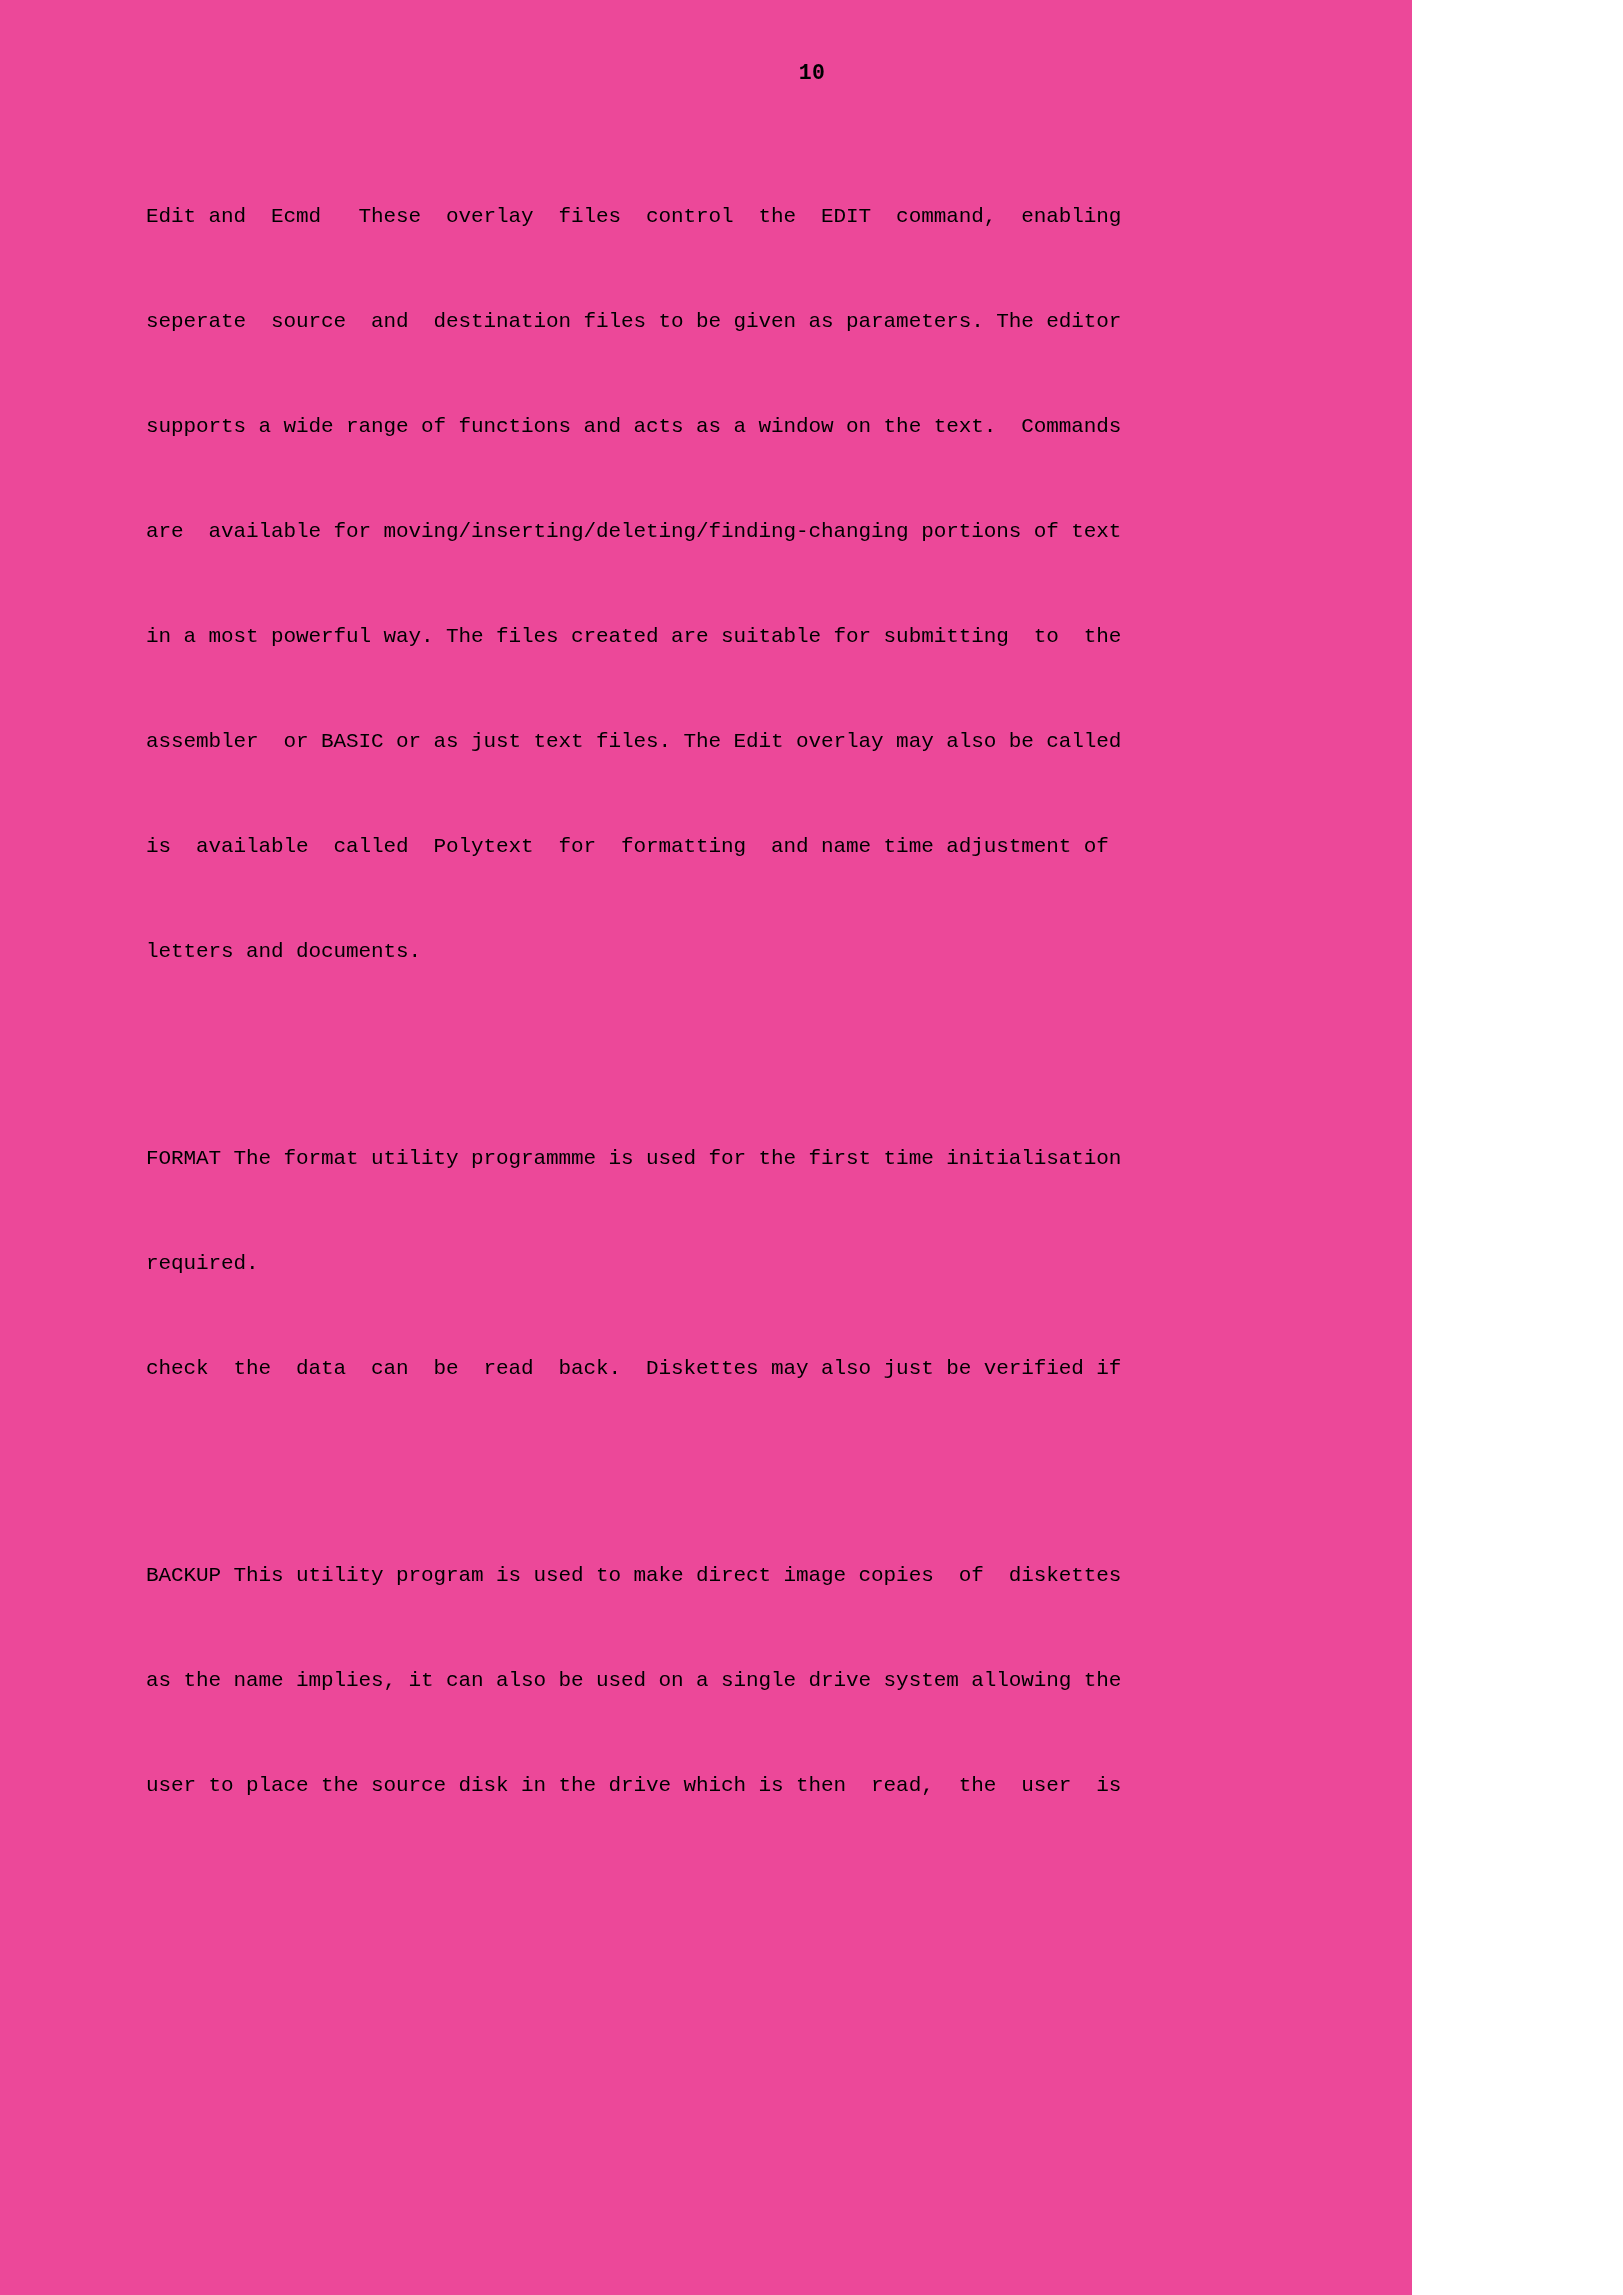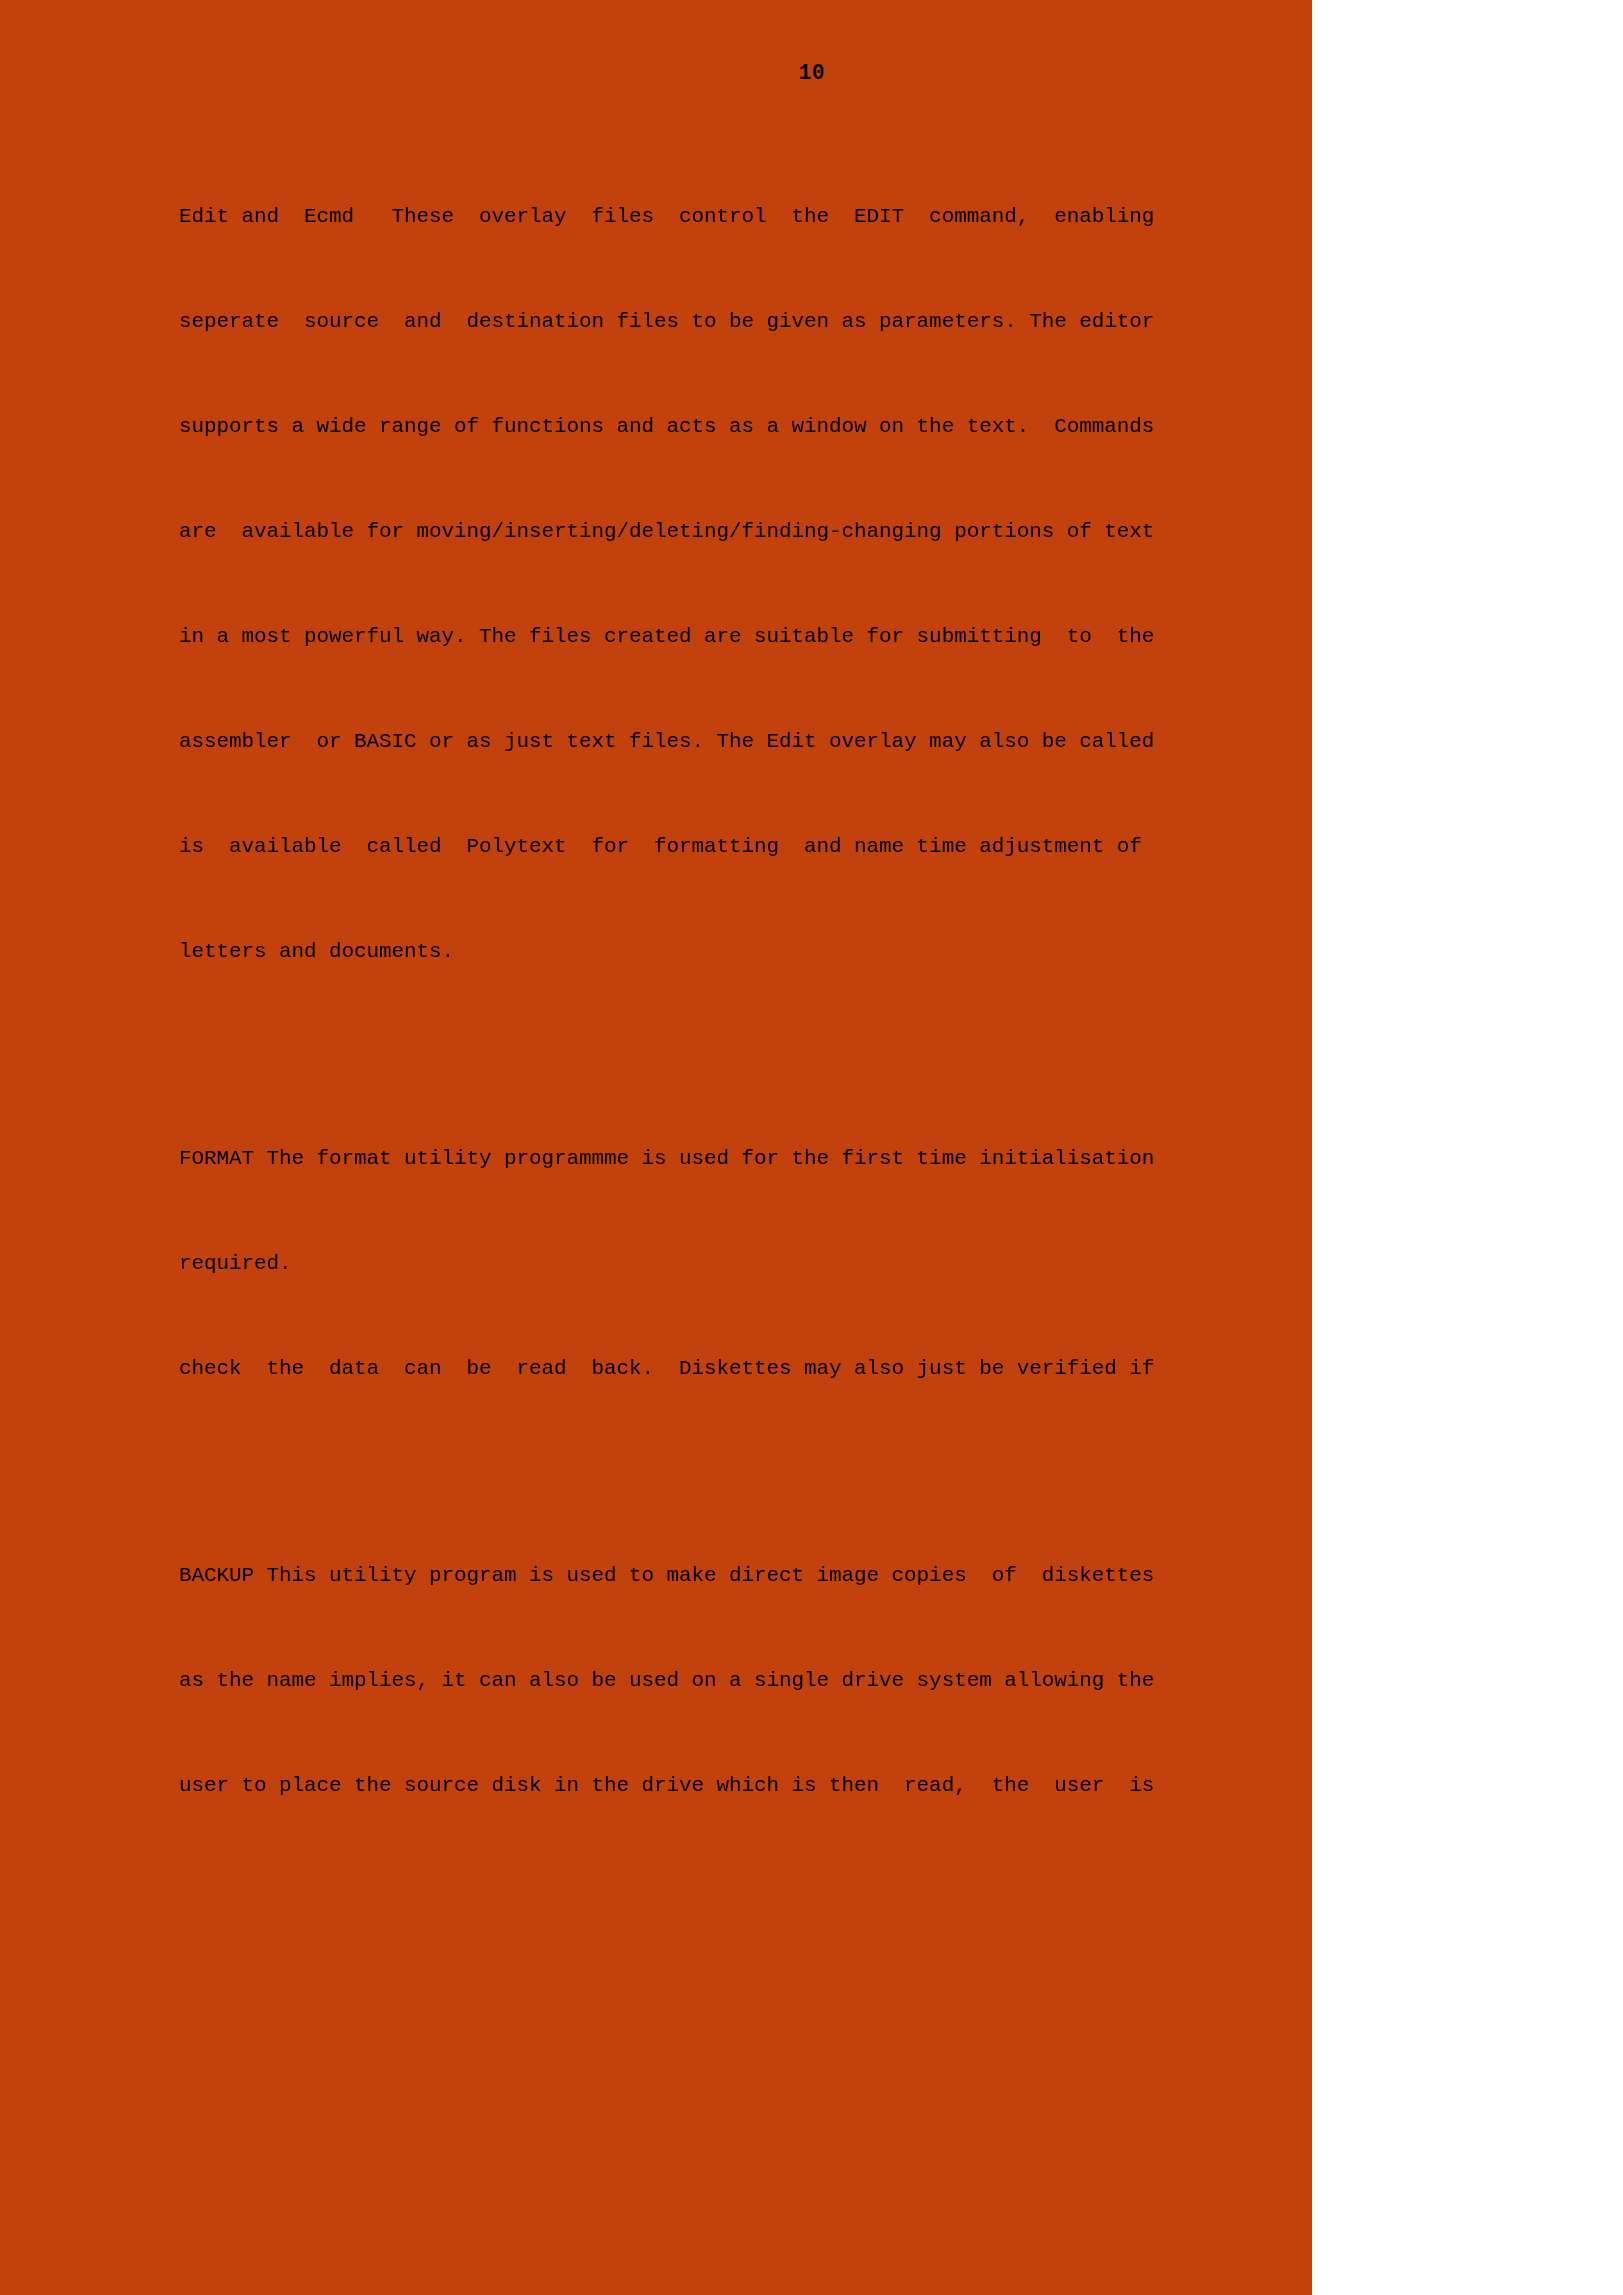--- a/index.html
+++ b/index.html
@@ -12,23 +12,23 @@
     width: 1624px;
     height: 2295px;
     font-family: "Liberation Mono", "DejaVu Sans Mono", monospace;
     color: #000000;
     position: relative;
     overflow: hidden;
   }
   .page {
     position: absolute;
     left: 0; top: 0;
-    width: 1312px;
+    width: 1412px;
     height: 2295px;
-    background: #c2410c;
+    background: #ec4899;
   }
   .page-number {
     position: absolute;
     left: 0;
     top: 61px;
     width: 1624px;
     text-align: center;
     font-size: 21.5px;
     font-weight: 700;
     letter-spacing: 0.3px;
@@ -43,21 +43,20 @@
     font-size: 21px;
     line-height: 35px;
     letter-spacing: -0.1px;
     margin: 0 0 32px 0;
     white-space: pre-wrap;
     word-spacing: 0px;
   }
   .para-line {
     display: block;
     white-space: pre;
-    margin-left: 33px;
   }
   .justified .para-line {
     white-space: pre;
   }
 </style>
 </head>
 <body>
 
 <div class="page">
 

